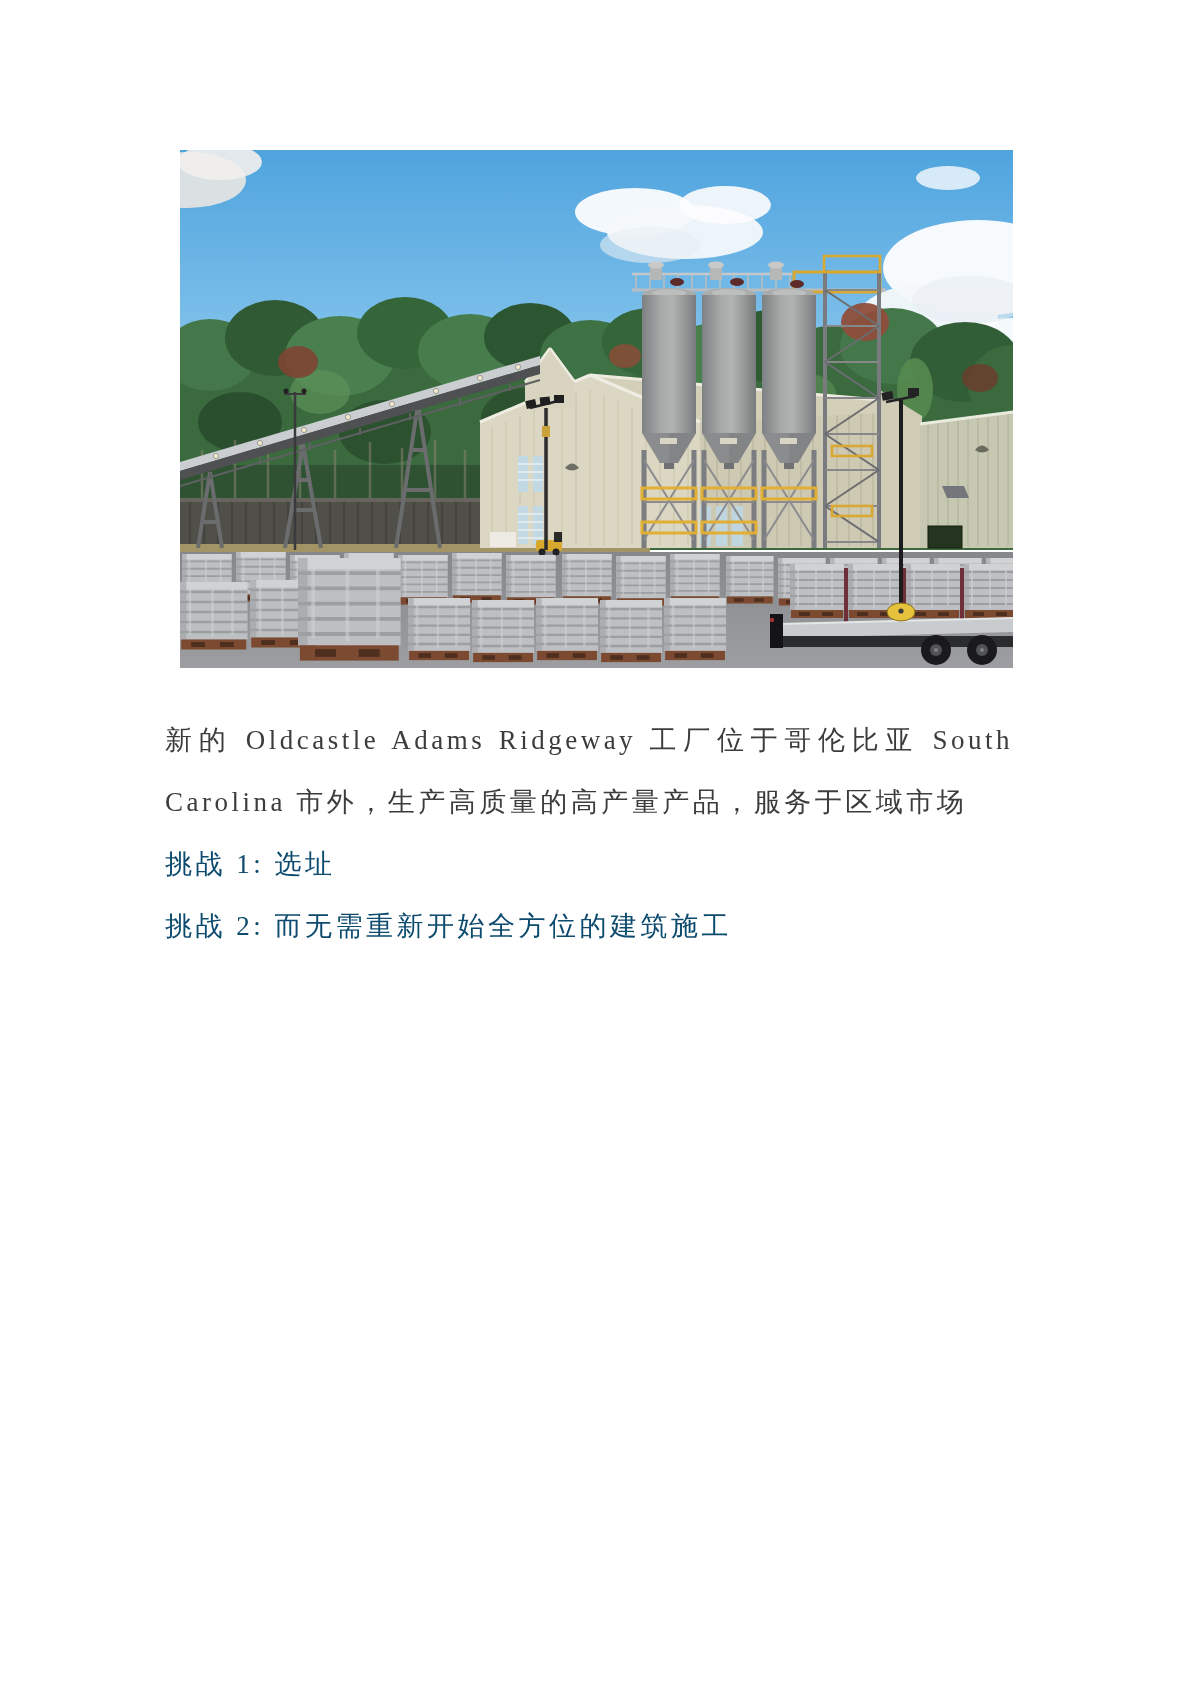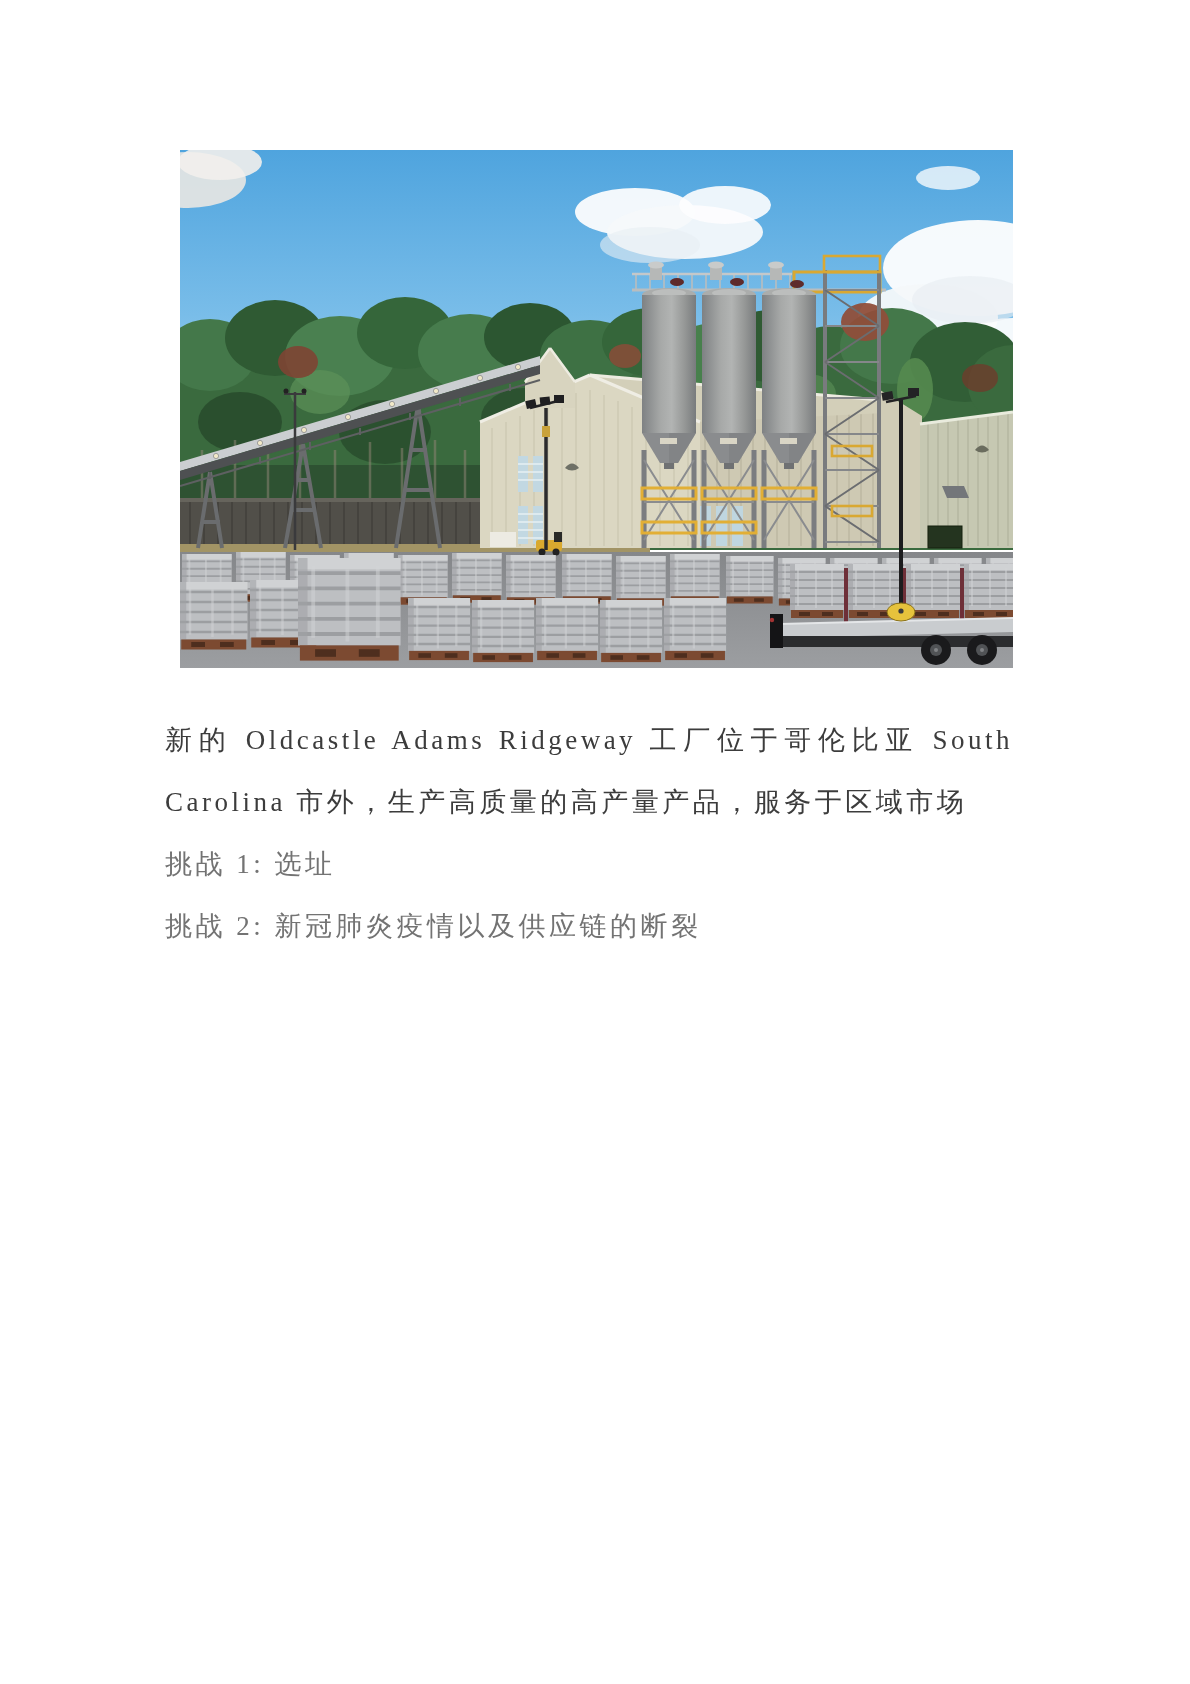--- a/index.html
+++ b/index.html
@@ -13,21 +13,21 @@
   .photo svg { display:block; width:100%; height:100%; }
   .content {
     position:absolute; left:165px; top:709px; width:848px;
   }
   .content p, .content h2 {
     margin:0; padding:0; font-weight:normal;
     font-size:27px; line-height:62px; letter-spacing:3.5px;
     text-align:justify; text-justify:inter-ideograph;
   }
   .caption, .bodytext { color:#3C3C3C; }
-  .heading { color:#737373; font-size:28px; text-align:left; }
+  .heading { color:#0c4a6e; font-size:28px; text-align:left; }
 </style>
 </head>
 <body>
 
 <div class="page">
 
   <figure class="photo" aria-label="新的 Oldcastle Adams Ridgeway 预制混凝土工厂：蓝天白云、树林前的米色厂房、三个灰色料仓与黄色护栏钢架、斜向上料输送机、成排打包产品托盘与平板拖车">
     <svg viewBox="0 0 833 518" preserveAspectRatio="none">
       <defs>
         <linearGradient id="skyG" x1="0" y1="0" x2="0" y2="1">
@@ -317,16 +317,16 @@
         <rect x="728" y="238" width="11" height="8" fill="#232325"></rect>
         <ellipse cx="721" cy="462" rx="14" ry="9" fill="#E6C23C" stroke="#8A7118"></ellipse>
         <circle cx="721" cy="461" r="2.6" fill="#3A3A3C"></circle>
       </g>
     </svg>
   </figure>
 
   <div class="content">
     <p class="caption">新的 Oldcastle Adams Ridgeway 工厂位于哥伦比亚 South Carolina 市外，生产高质量的高产量产品，服务于区域市场</p>
     <h2 class="heading">挑战 1: 选址</h2>
-    <h2 class="heading">挑战 2: 新冠肺炎疫情以及供应链的断裂</h2>
+    <h2 class="heading">挑战 2: 而无需重新开始全方位的建筑施工</h2>
   </div>
 
 </div>
 
 </body></html>

